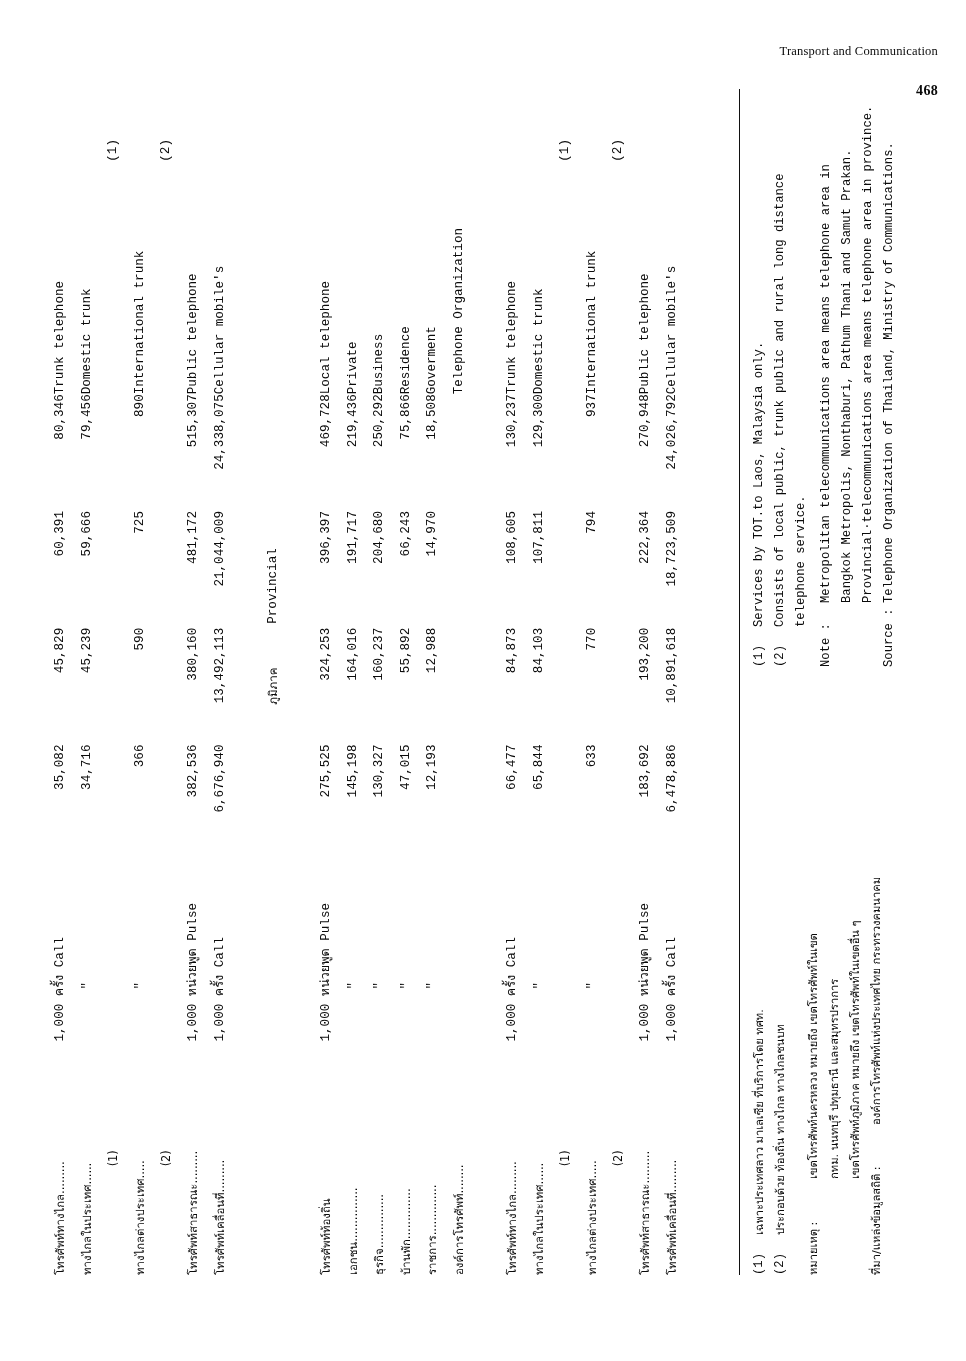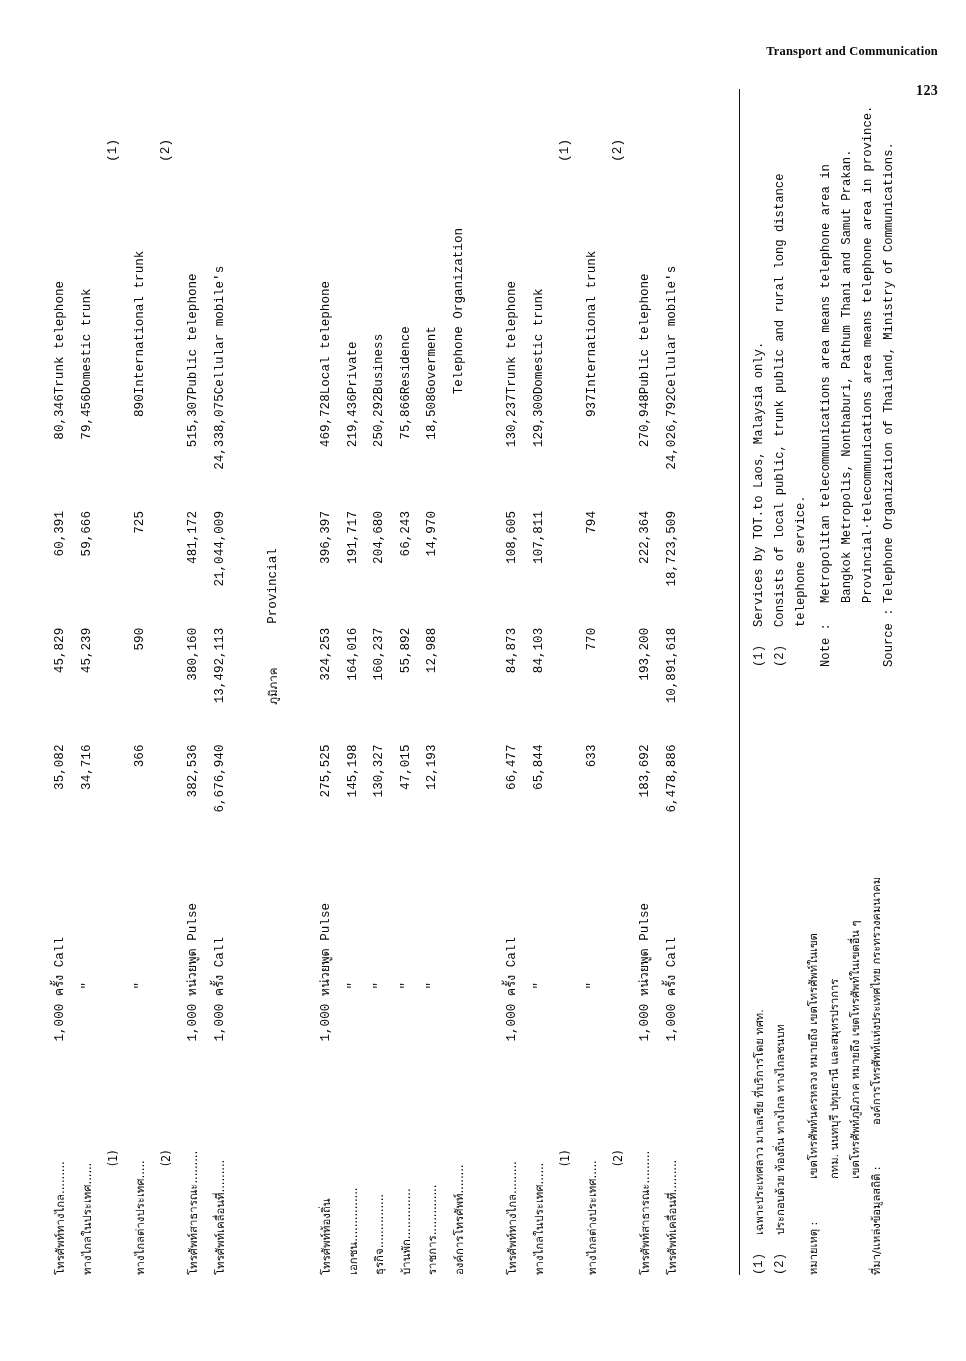--- a/index.html
+++ b/index.html
@@ -18,21 +18,21 @@
 
   
   .page-header {
     position: absolute;
     top: 44px;
     right: 28px;
     text-align: right;
   }
   .page-header .section-title {
     font-family: "Liberation Serif", serif;
-    font-weight: bold;
+    font-weight: normal;
     font-size: 12.5px;
     letter-spacing: 0.2px;
   }
   .page-header .page-number {
     font-family: "Liberation Serif", serif;
     font-weight: bold;
     font-size: 14px;
     margin-top: 24px;
     letter-spacing: 0.3px;
   }
@@ -127,21 +127,21 @@
     font-family: "Liberation Mono", monospace;
     font-size: 12.2px;
     line-height: 21px;
   }
 </style>
 </head>
 <body>
 
 <div class="page-header">
   <div class="section-title">Transport and Communication</div>
-  <div class="page-number">123</div>
+  <div class="page-number">468</div>
 </div>
 
 <div class="rot-wrap">
   <div class="rot-inner">
 
     <div class="table-block">
       <table class="data">
         <tbody>
 
           <tr>

